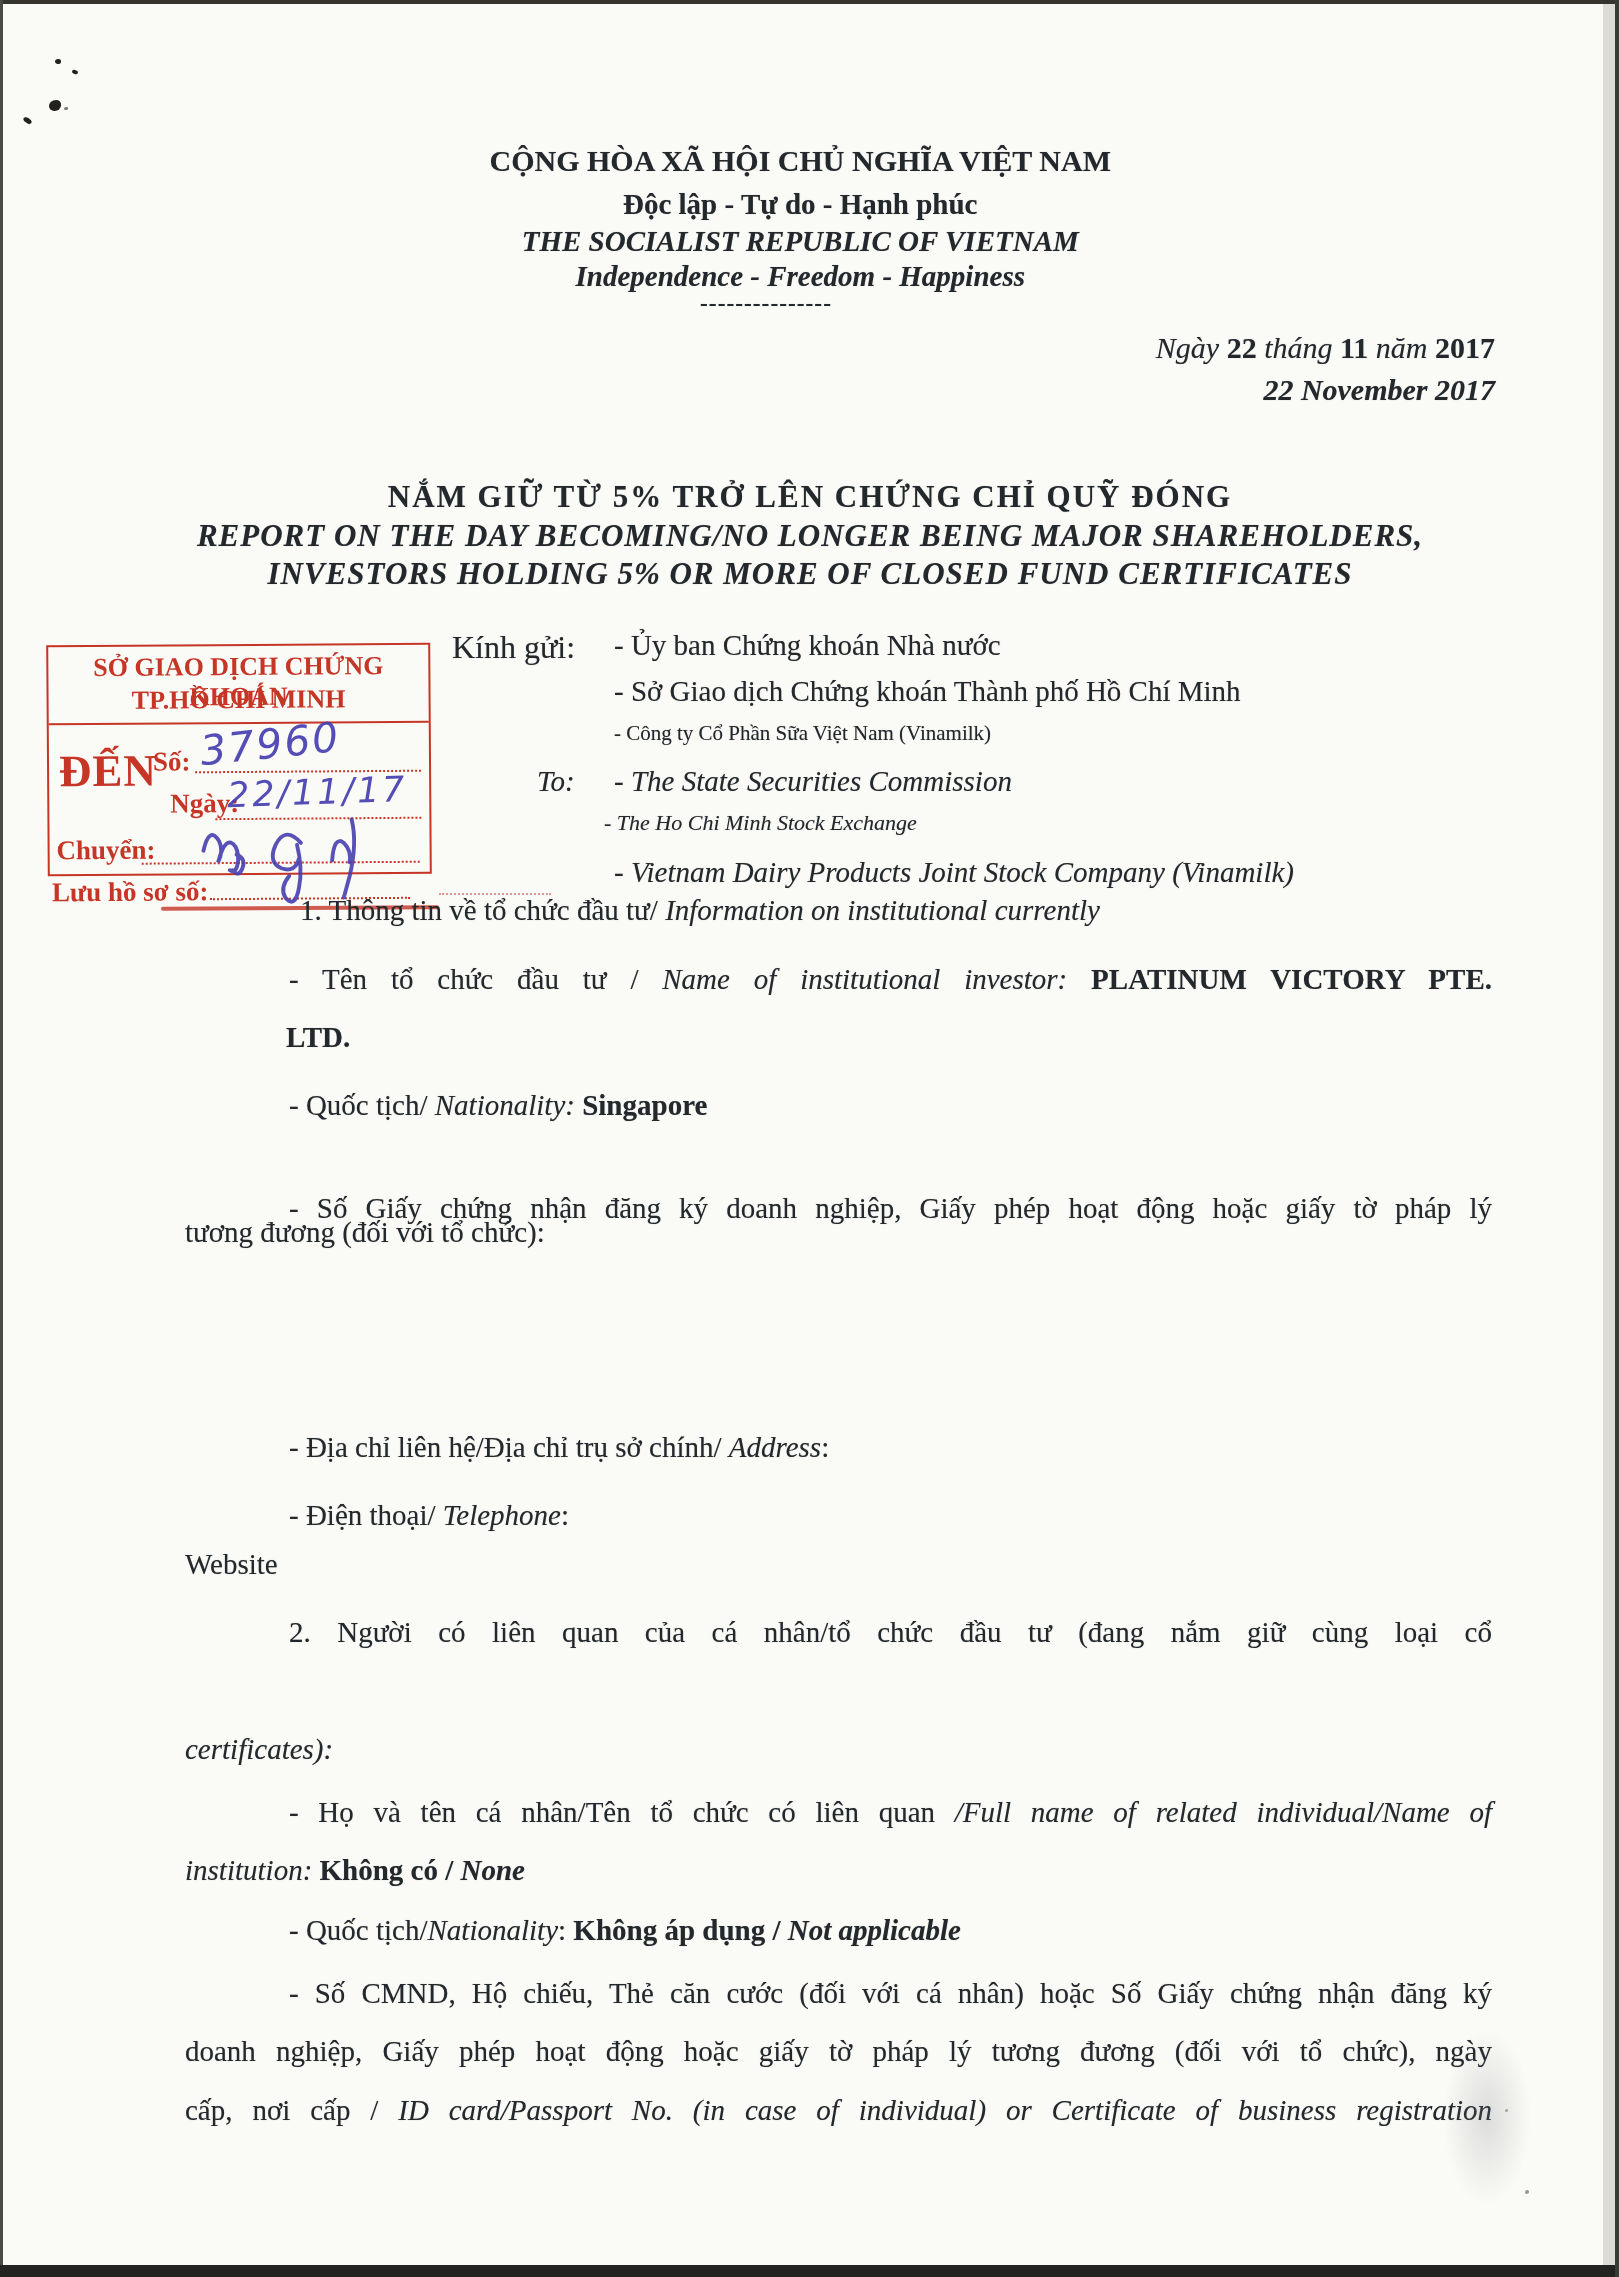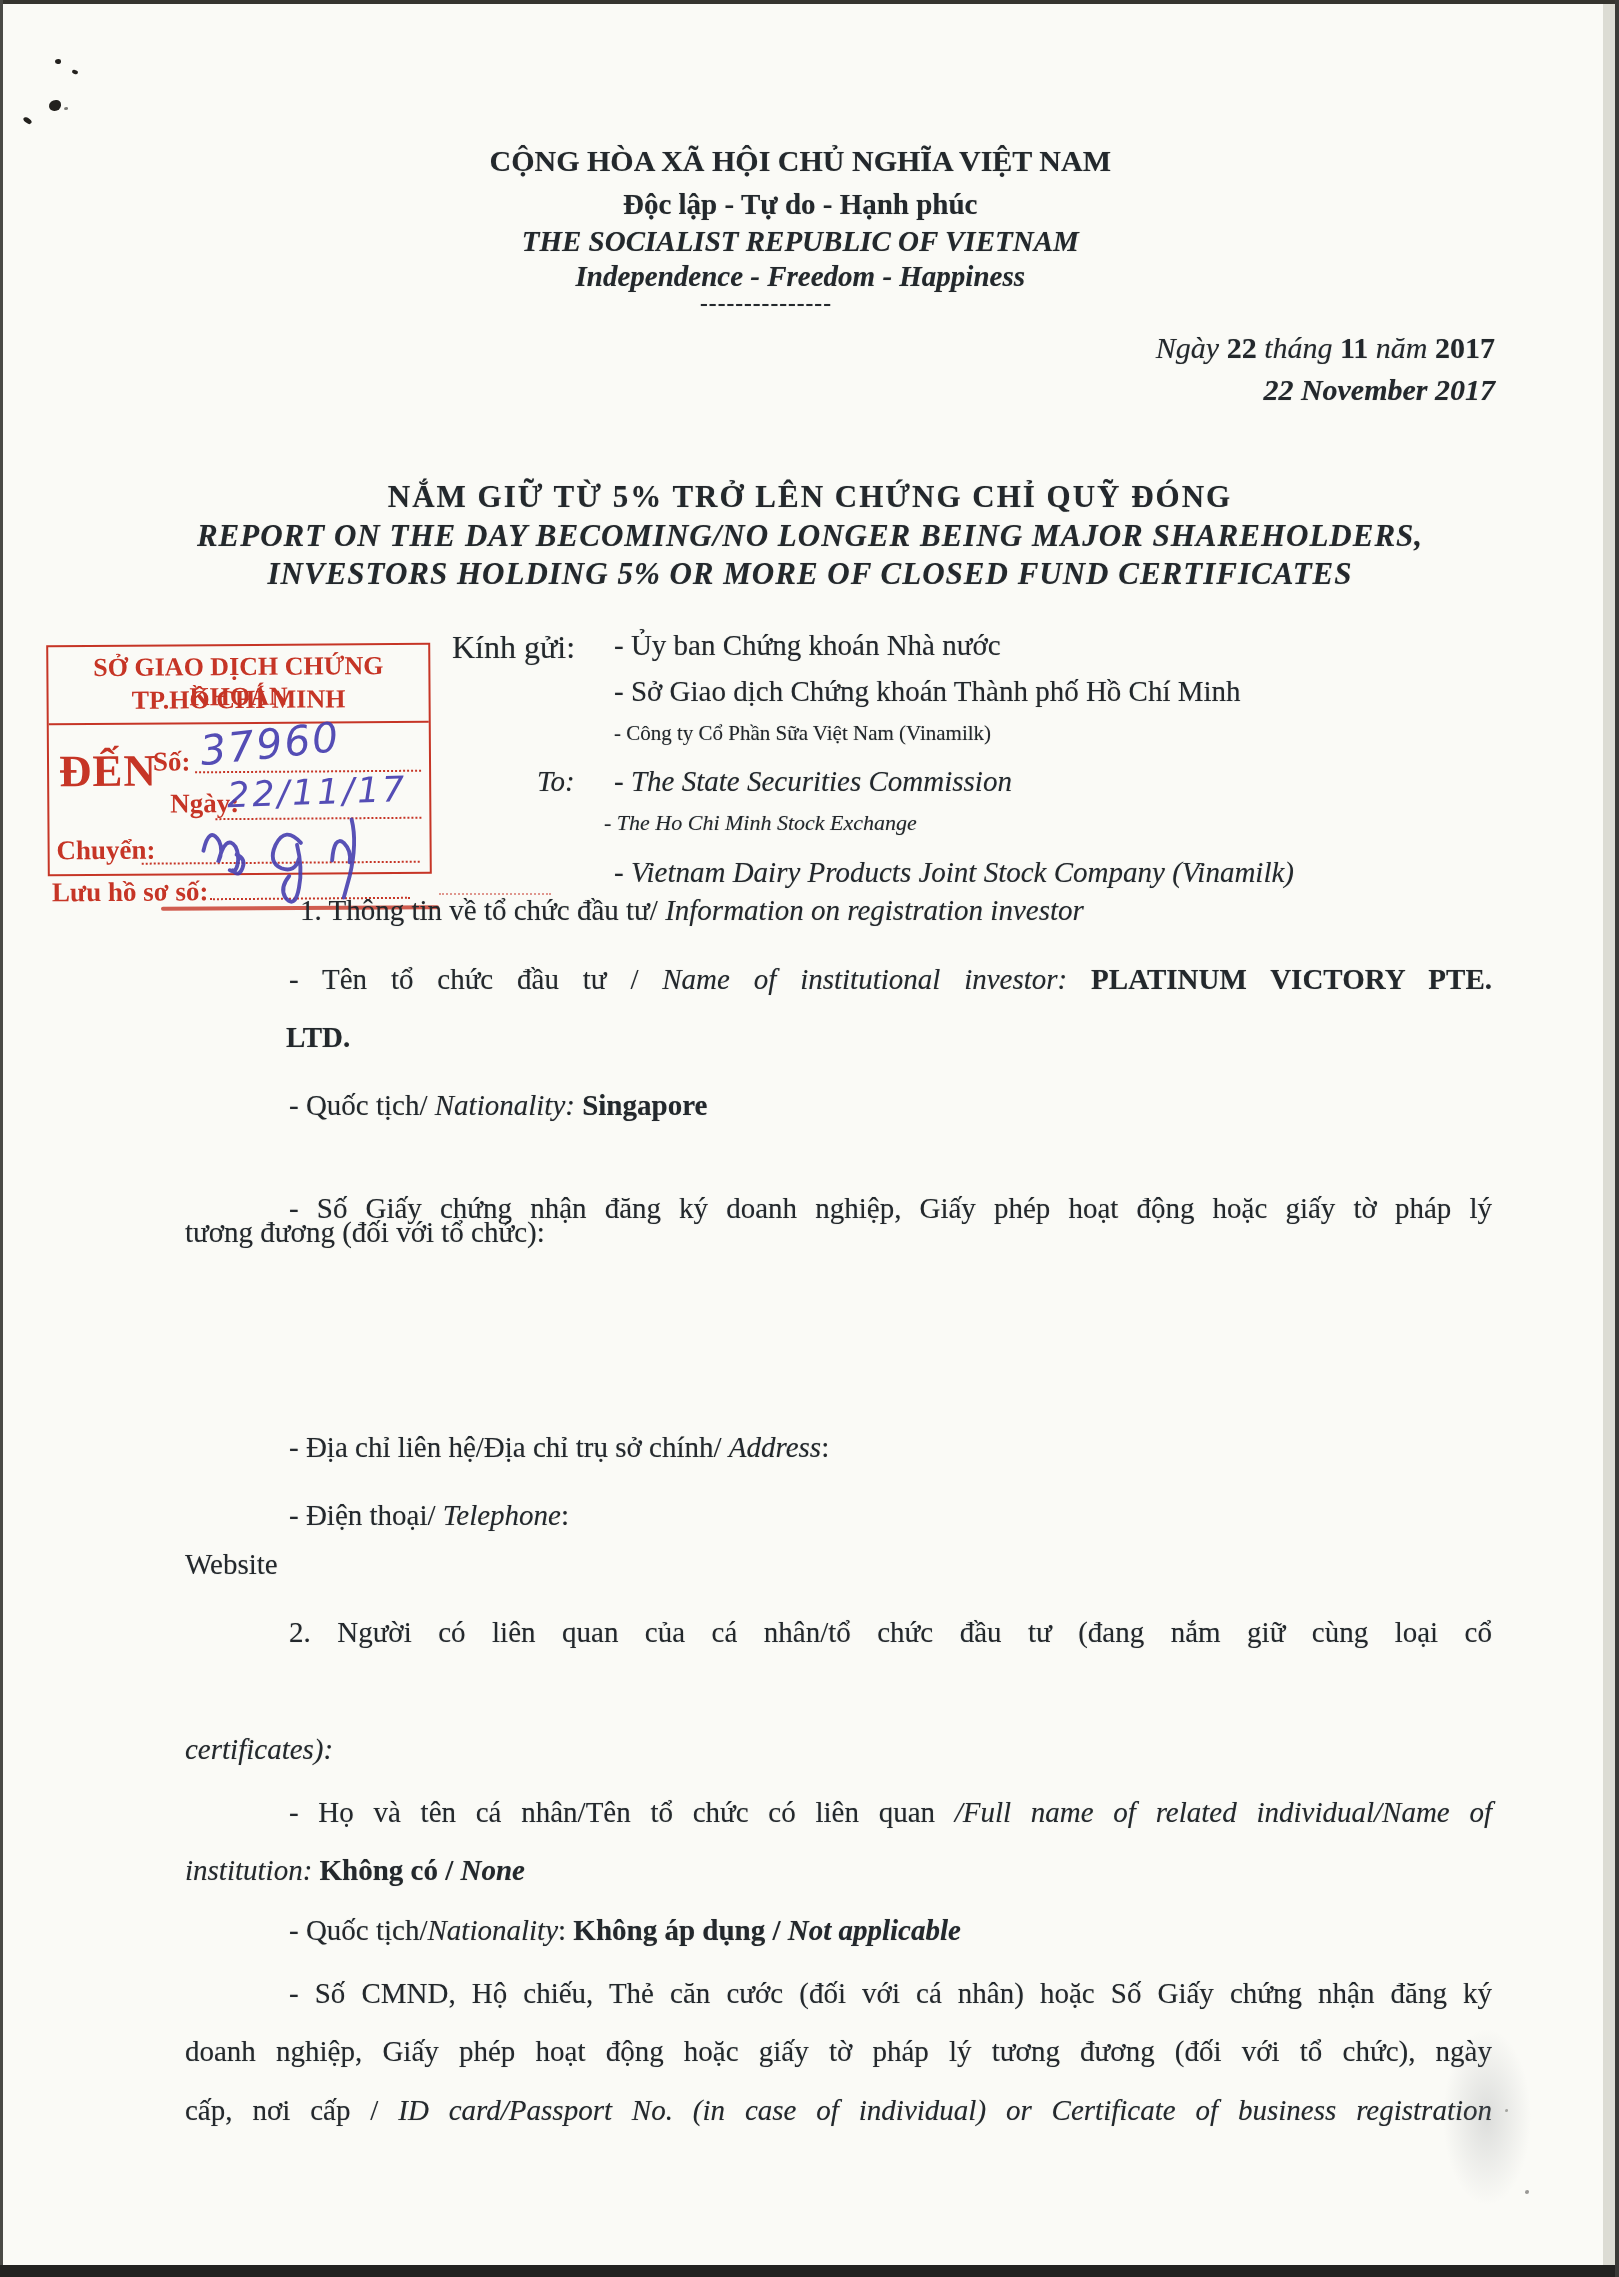--- a/index.html
+++ b/index.html
@@ -103,21 +103,21 @@
       <path d="M62 56 q10 4 6 14 q-4 10 -10 2"></path>
       <path d="M128 44 q-16 -18 -26 2 q-8 18 6 24 q14 5 18 -10 m-2 -14 q6 24 2 44 q-4 22 -14 10 q-6 -10 4 -22"></path>
       <path d="M160 62 q2 -26 12 -18 q8 8 6 20 m2 -44 q6 24 -2 58 l-6 22"></path>
     </g>
   </svg>
 
   <div class="strike"></div>
   <div class="strike2"></div>
 
   <div class="line txt" style="top:891px;left:300px;">
-    <span>1. Thông tin về tổ chức đầu tư/ </span><span class="i">Information on registration investor</span>
+    <span>1. Thông tin về tổ chức đầu tư/ </span><span class="i">Information on institutional currently</span>
   </div>
 
   <div class="line txt indent stretch" style="top:960px;">
     <span>- Tên tổ chức đầu tư / </span><span class="i">Name of institutional investor:</span><span class="b"> PLATINUM VICTORY PTE.</span>
   </div>
   <div class="line txt b" style="top:1018px;left:286px;">LTD.</div>
 
   <div class="line txt indent" style="top:1086px;">
     <span>- Quốc tịch/ </span><span class="i">Nationality:</span><span class="b"> Singapore</span>
   </div>

